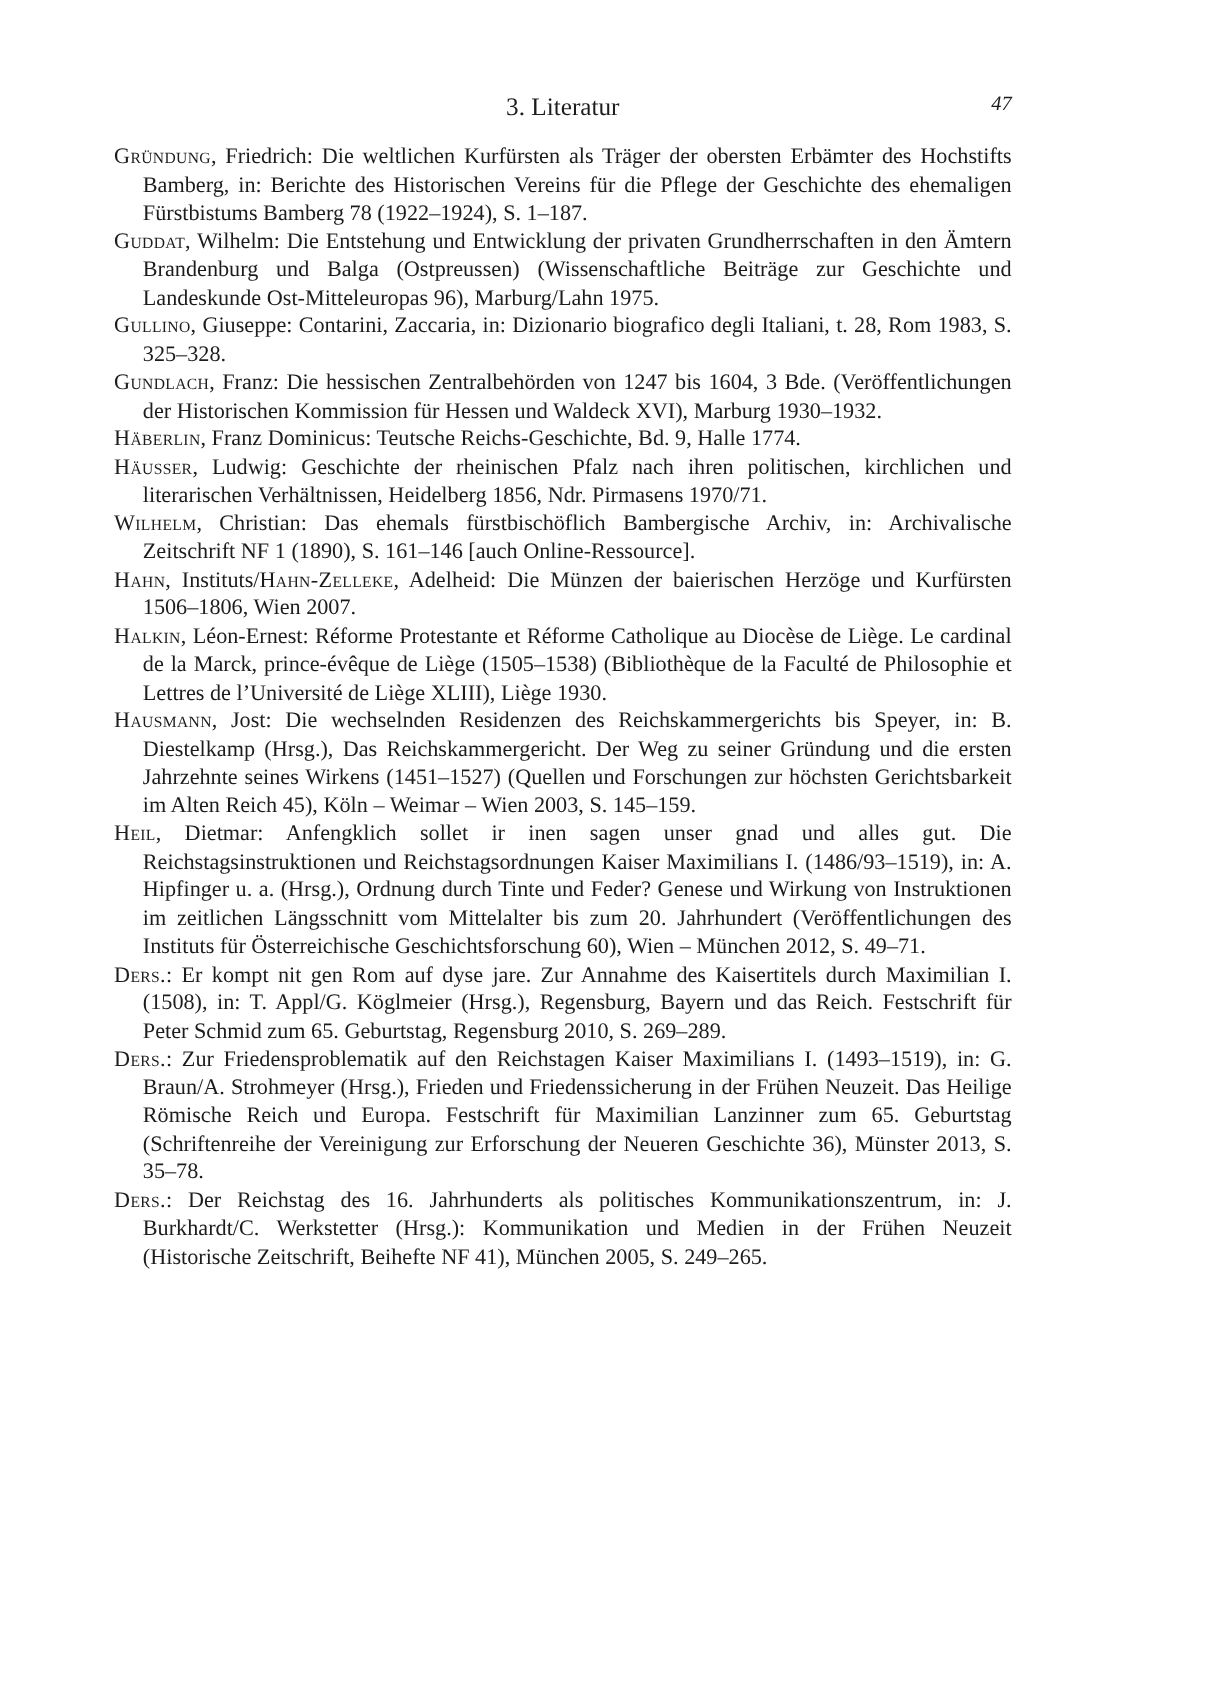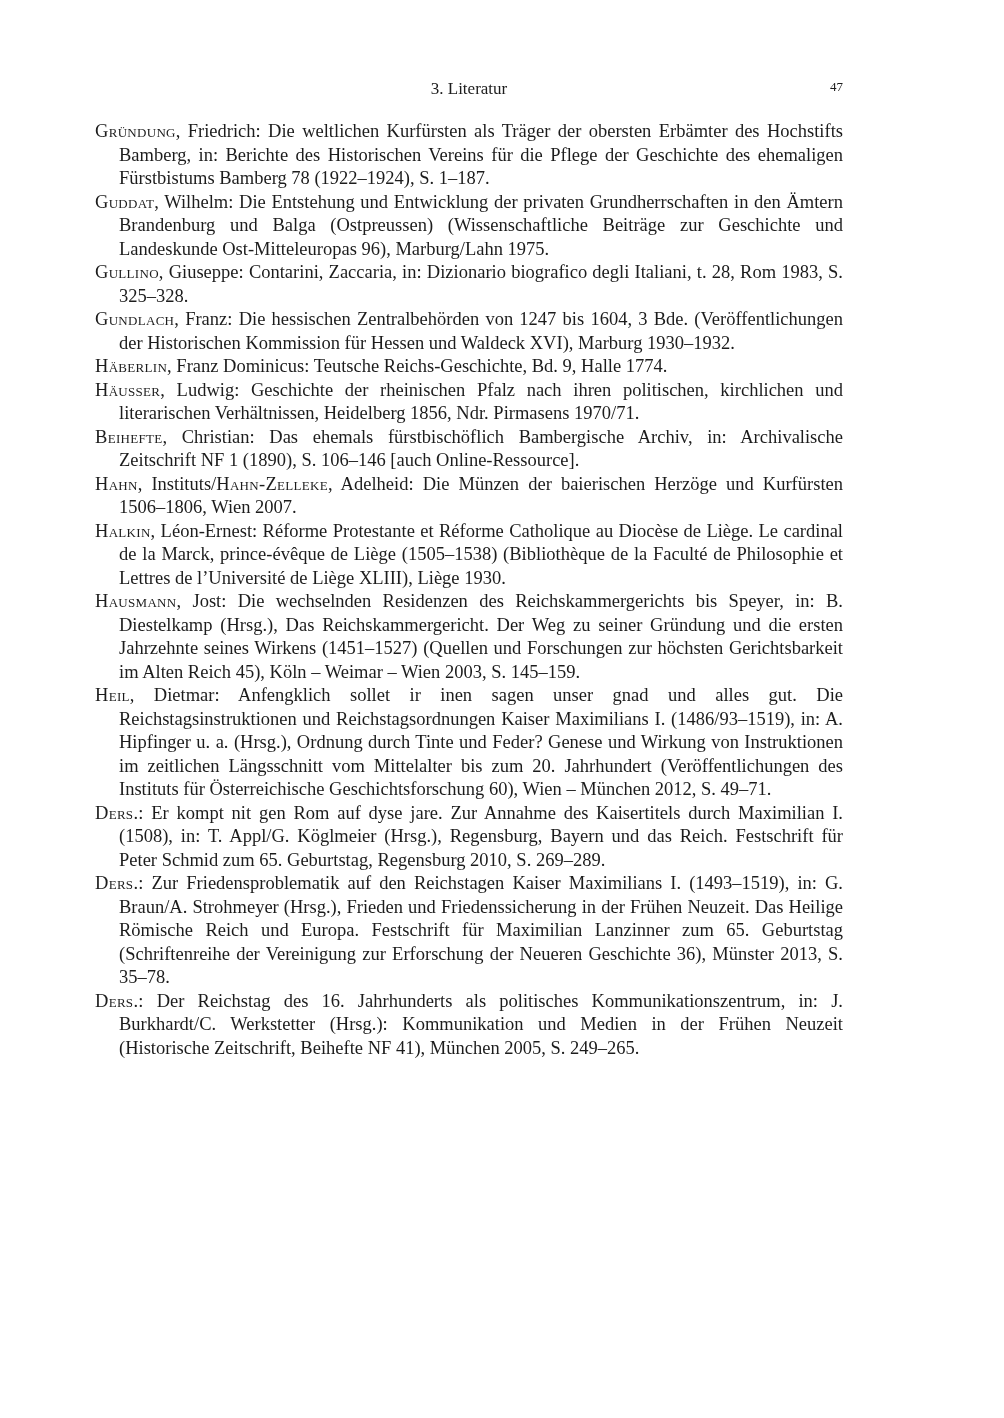--- a/index.html
+++ b/index.html
@@ -22,29 +22,30 @@
     top: 76px;
     width: 748px;
   }
   .page-header {
     position: relative;
     height: 26px;
     margin-bottom: 18px;
   }
   .section-title {
     text-align: center;
-    font-size: 17px;
+    font-size: 21px;
     line-height: 26px;
   }
   .page-number {
     position: absolute;
     right: 0;
     top: -2px;
-    font-size: 13px;
+    font-size: 17px;
     line-height: 26px;
+    font-style: italic;
   }
   .bibliography {
     font-size: 18.5px;
     line-height: 23.5px;
     text-align: justify;
     hyphens: auto;
     -webkit-hyphens: auto;
   }
   .entry {
     margin: 0;
@@ -67,21 +68,21 @@
       <div class="section-title">3. Literatur</div>
       <div class="page-number">47</div>
     </div>
     <div class="bibliography">
         <p class="entry"><span class="sc">Gründung</span><span class="txt">, Friedrich: Die weltlichen Kurfürsten als Träger der obersten Erbämter des Hochstifts Bamberg, in: Berichte des Historischen Vereins für die Pflege der Geschichte des ehemaligen Fürstbistums Bamberg 78 (1922–1924), S. 1–187.</span></p>
         <p class="entry"><span class="sc">Guddat</span><span class="txt">, Wilhelm: Die Entstehung und Entwicklung der privaten Grundherrschaften in den Ämtern Brandenburg und Balga (Ostpreussen) (Wissenschaftliche Beiträge zur Geschichte und Landeskunde Ost-Mitteleuropas 96), Marburg/Lahn 1975.</span></p>
         <p class="entry"><span class="sc">Gullino</span><span class="txt">, Giuseppe: Contarini, Zaccaria, in: Dizionario biografico degli Italiani, t. 28, Rom 1983, S. 325–328.</span></p>
         <p class="entry"><span class="sc">Gundlach</span><span class="txt">, Franz: Die hessischen Zentralbehörden von 1247 bis 1604, 3 Bde. (Veröffentlichungen der Historischen Kommission für Hessen und Waldeck XVI), Marburg 1930–1932.</span></p>
         <p class="entry"><span class="sc">Häberlin</span><span class="txt">, Franz Dominicus: Teutsche Reichs-Geschichte, Bd. 9, Halle 1774.</span></p>
         <p class="entry"><span class="sc">Häusser</span><span class="txt">, Ludwig: Geschichte der rheinischen Pfalz nach ihren politischen, kirchlichen und literarischen Verhältnissen, Heidelberg 1856, Ndr. Pirmasens 1970/71.</span></p>
-        <p class="entry"><span class="sc">Beihefte</span><span class="txt">, Christian: Das ehemals fürstbischöflich Bambergische Archiv, in: Archivalische Zeitschrift NF 1 (1890), S. 106–146 [auch Online-Ressource].</span></p>
+        <p class="entry"><span class="sc">Wilhelm</span><span class="txt">, Christian: Das ehemals fürstbischöflich Bambergische Archiv, in: Archivalische Zeitschrift NF 1 (1890), S. 161–146 [auch Online-Ressource].</span></p>
         <p class="entry"><span class="sc">Hahn</span><span class="txt">, Instituts/</span><span class="sc">Hahn-Zelleke</span><span class="txt">, Adelheid: Die Münzen der baierischen Herzöge und Kurfürsten 1506–1806, Wien 2007.</span></p>
         <p class="entry"><span class="sc">Halkin</span><span class="txt">, Léon-Ernest: Réforme Protestante et Réforme Catholique au Diocèse de Liège. Le cardinal de la Marck, prince-évêque de Liège (1505–1538) (Bibliothèque de la Faculté de Philosophie et Lettres de l’Université de Liège XLIII), Liège 1930.</span></p>
         <p class="entry"><span class="sc">Hausmann</span><span class="txt">, Jost: Die wechselnden Residenzen des Reichskammergerichts bis Speyer, in: B. Diestelkamp (Hrsg.), Das Reichskammergericht. Der Weg zu seiner Gründung und die ersten Jahrzehnte seines Wirkens (1451–1527) (Quellen und Forschungen zur höchsten Gerichtsbarkeit im Alten Reich 45), Köln – Weimar – Wien 2003, S. 145–159.</span></p>
         <p class="entry"><span class="sc">Heil</span><span class="txt">, Dietmar: </span><span class="it">Anfengklich sollet ir inen sagen unser gnad und alles gut.</span><span class="txt"> Die Reichstagsinstruktionen und Reichstagsordnungen Kaiser Maximilians I. (1486/93–1519), in: A. Hipfinger u. a. (Hrsg.), Ordnung durch Tinte und Feder? Genese und Wirkung von Instruktionen im zeitlichen Längsschnitt vom Mittelalter bis zum 20. Jahrhundert (Veröffentlichungen des Instituts für Österreichische Geschichtsforschung 60), Wien – München 2012, S. 49–71.</span></p>
         <p class="entry"><span class="sc">Ders.</span><span class="txt">: </span><span class="it">Er kompt nit gen Rom auf dyse jare.</span><span class="txt"> Zur Annahme des Kaisertitels durch Maximilian I. (1508), in: T. Appl/G. Köglmeier (Hrsg.), Regensburg, Bayern und das Reich. Festschrift für Peter Schmid zum 65. Geburtstag, Regensburg 2010, S. 269–289.</span></p>
         <p class="entry"><span class="sc">Ders.</span><span class="txt">: Zur Friedensproblematik auf den Reichstagen Kaiser Maximilians I. (1493–1519), in: G. Braun/A. Strohmeyer (Hrsg.), Frieden und Friedenssicherung in der Frühen Neuzeit. Das Heilige Römische Reich und Europa. Festschrift für Maximilian Lanzinner zum 65. Geburtstag (Schriftenreihe der Vereinigung zur Erforschung der Neueren Geschichte 36), Münster 2013, S. 35–78.</span></p>
         <p class="entry"><span class="sc">Ders.</span><span class="txt">: Der Reichstag des 16. Jahrhunderts als politisches Kommunikationszentrum, in: J. Burkhardt/C. Werkstetter (Hrsg.): Kommunikation und Medien in der Frühen Neuzeit (Historische Zeitschrift, Beihefte NF 41), München 2005, S. 249–265.</span></p>
       </div>
   </div>
 </div>

